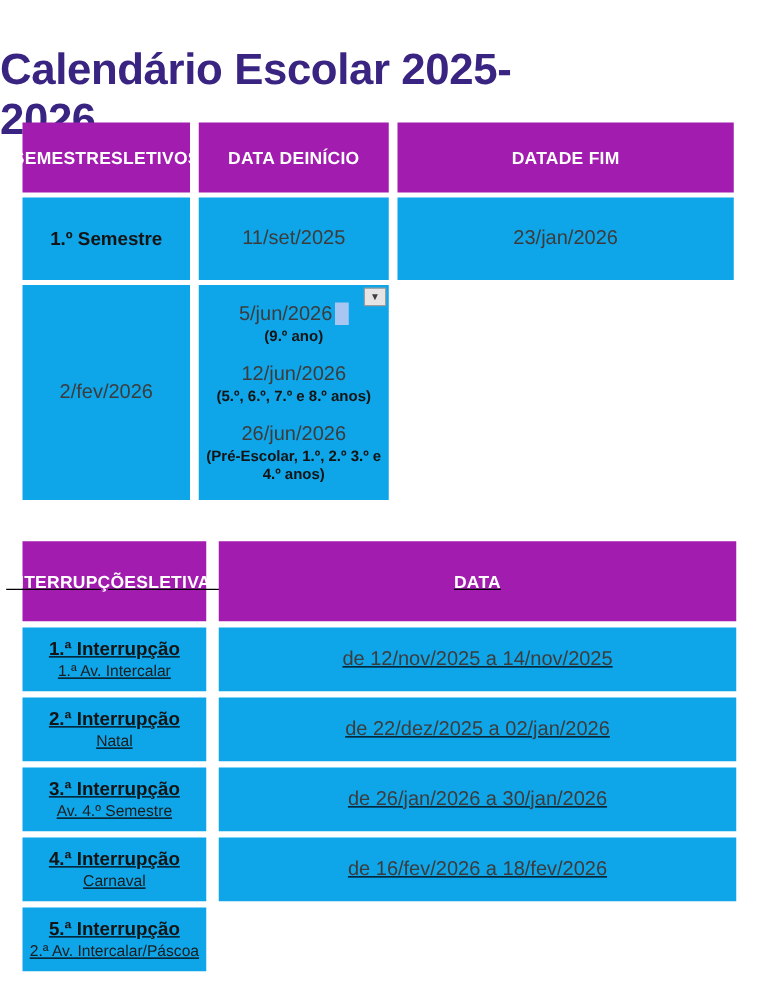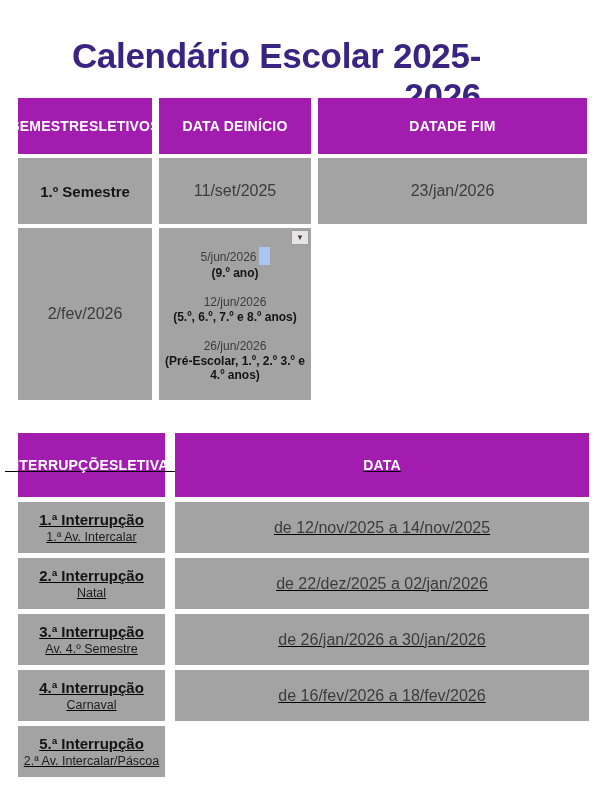--- a/index.html
+++ b/index.html
@@ -3,52 +3,52 @@
 <meta charset="utf-8">
 <style>
   * { margin:0; padding:0; box-sizing:border-box; }
   html,body { background:#ffffff; }
   body {
     width:609px; height:793px; position:relative; overflow:hidden;
     font-family:"Liberation Sans", sans-serif;
   }
   .title {
     position:absolute; top:36px; left:0; width:481px;
-    text-align:right; font-size:35px; font-weight:bold;
+    text-align:left; font-size:35px; font-weight:bold;
     color:#3A2482; letter-spacing:-0.3px;
   }
   
   .t1 {
     position:absolute; left:18px; top:98px;
     display:grid; grid-template-columns:134px 152px 269px;
     grid-template-rows:56px 66px 172px; gap:4px 7px;
   }
   .t2 {
     position:absolute; left:18px; top:433px;
     display:grid; grid-template-columns:147px 414px;
     grid-template-rows:64px repeat(5, 51px); gap:5px 10px;text-decoration:underline;
   }
   .hc {
     background:#a21caf; color:#ffffff;
     display:flex; flex-direction:row; align-items:center; justify-content:center;
     font-size:14px; font-weight:bold; line-height:19px; text-align:center;
     letter-spacing:0.2px;
   }
   .bc {
-    background:#a3a3a3;
+    background:#0ea5e9;
     display:flex; flex-direction:column; align-items:center; justify-content:center;
     text-align:center;
   }
   .lbl  { font-size:15px; font-weight:bold; color:#141414; }
   .sub  { font-size:12.5px; color:#1c1c1c; margin-top:2px; }
   .date { font-size:16px; color:#3C3C3C; }
   
   .end-cell { position:relative; justify-content:center; gap:15px; }
   .dgroup .note { font-size:12px; font-weight:bold; color:#141414; margin-top:1px; }
-  .dateline { font-size:12px; color:#3C3C3C; white-space:nowrap; }
+  .dateline { font-size:16px; color:#3C3C3C; white-space:nowrap; }
   .sel {
     display:inline-block; width:11px; height:18px; background:#A9C6F2;
     vertical-align:-4px; margin-left:2px;
   }
   .dd {
     position:absolute; top:2px; right:2px; width:18px; height:15px;
     background:#E6E4E4; border:1px solid #9B9B9B; border-radius:1px;
     font-size:8px; line-height:12px; color:#3F3F3F; text-align:center;
     padding:0; cursor:pointer; font-family:"Liberation Sans", sans-serif;
   }

